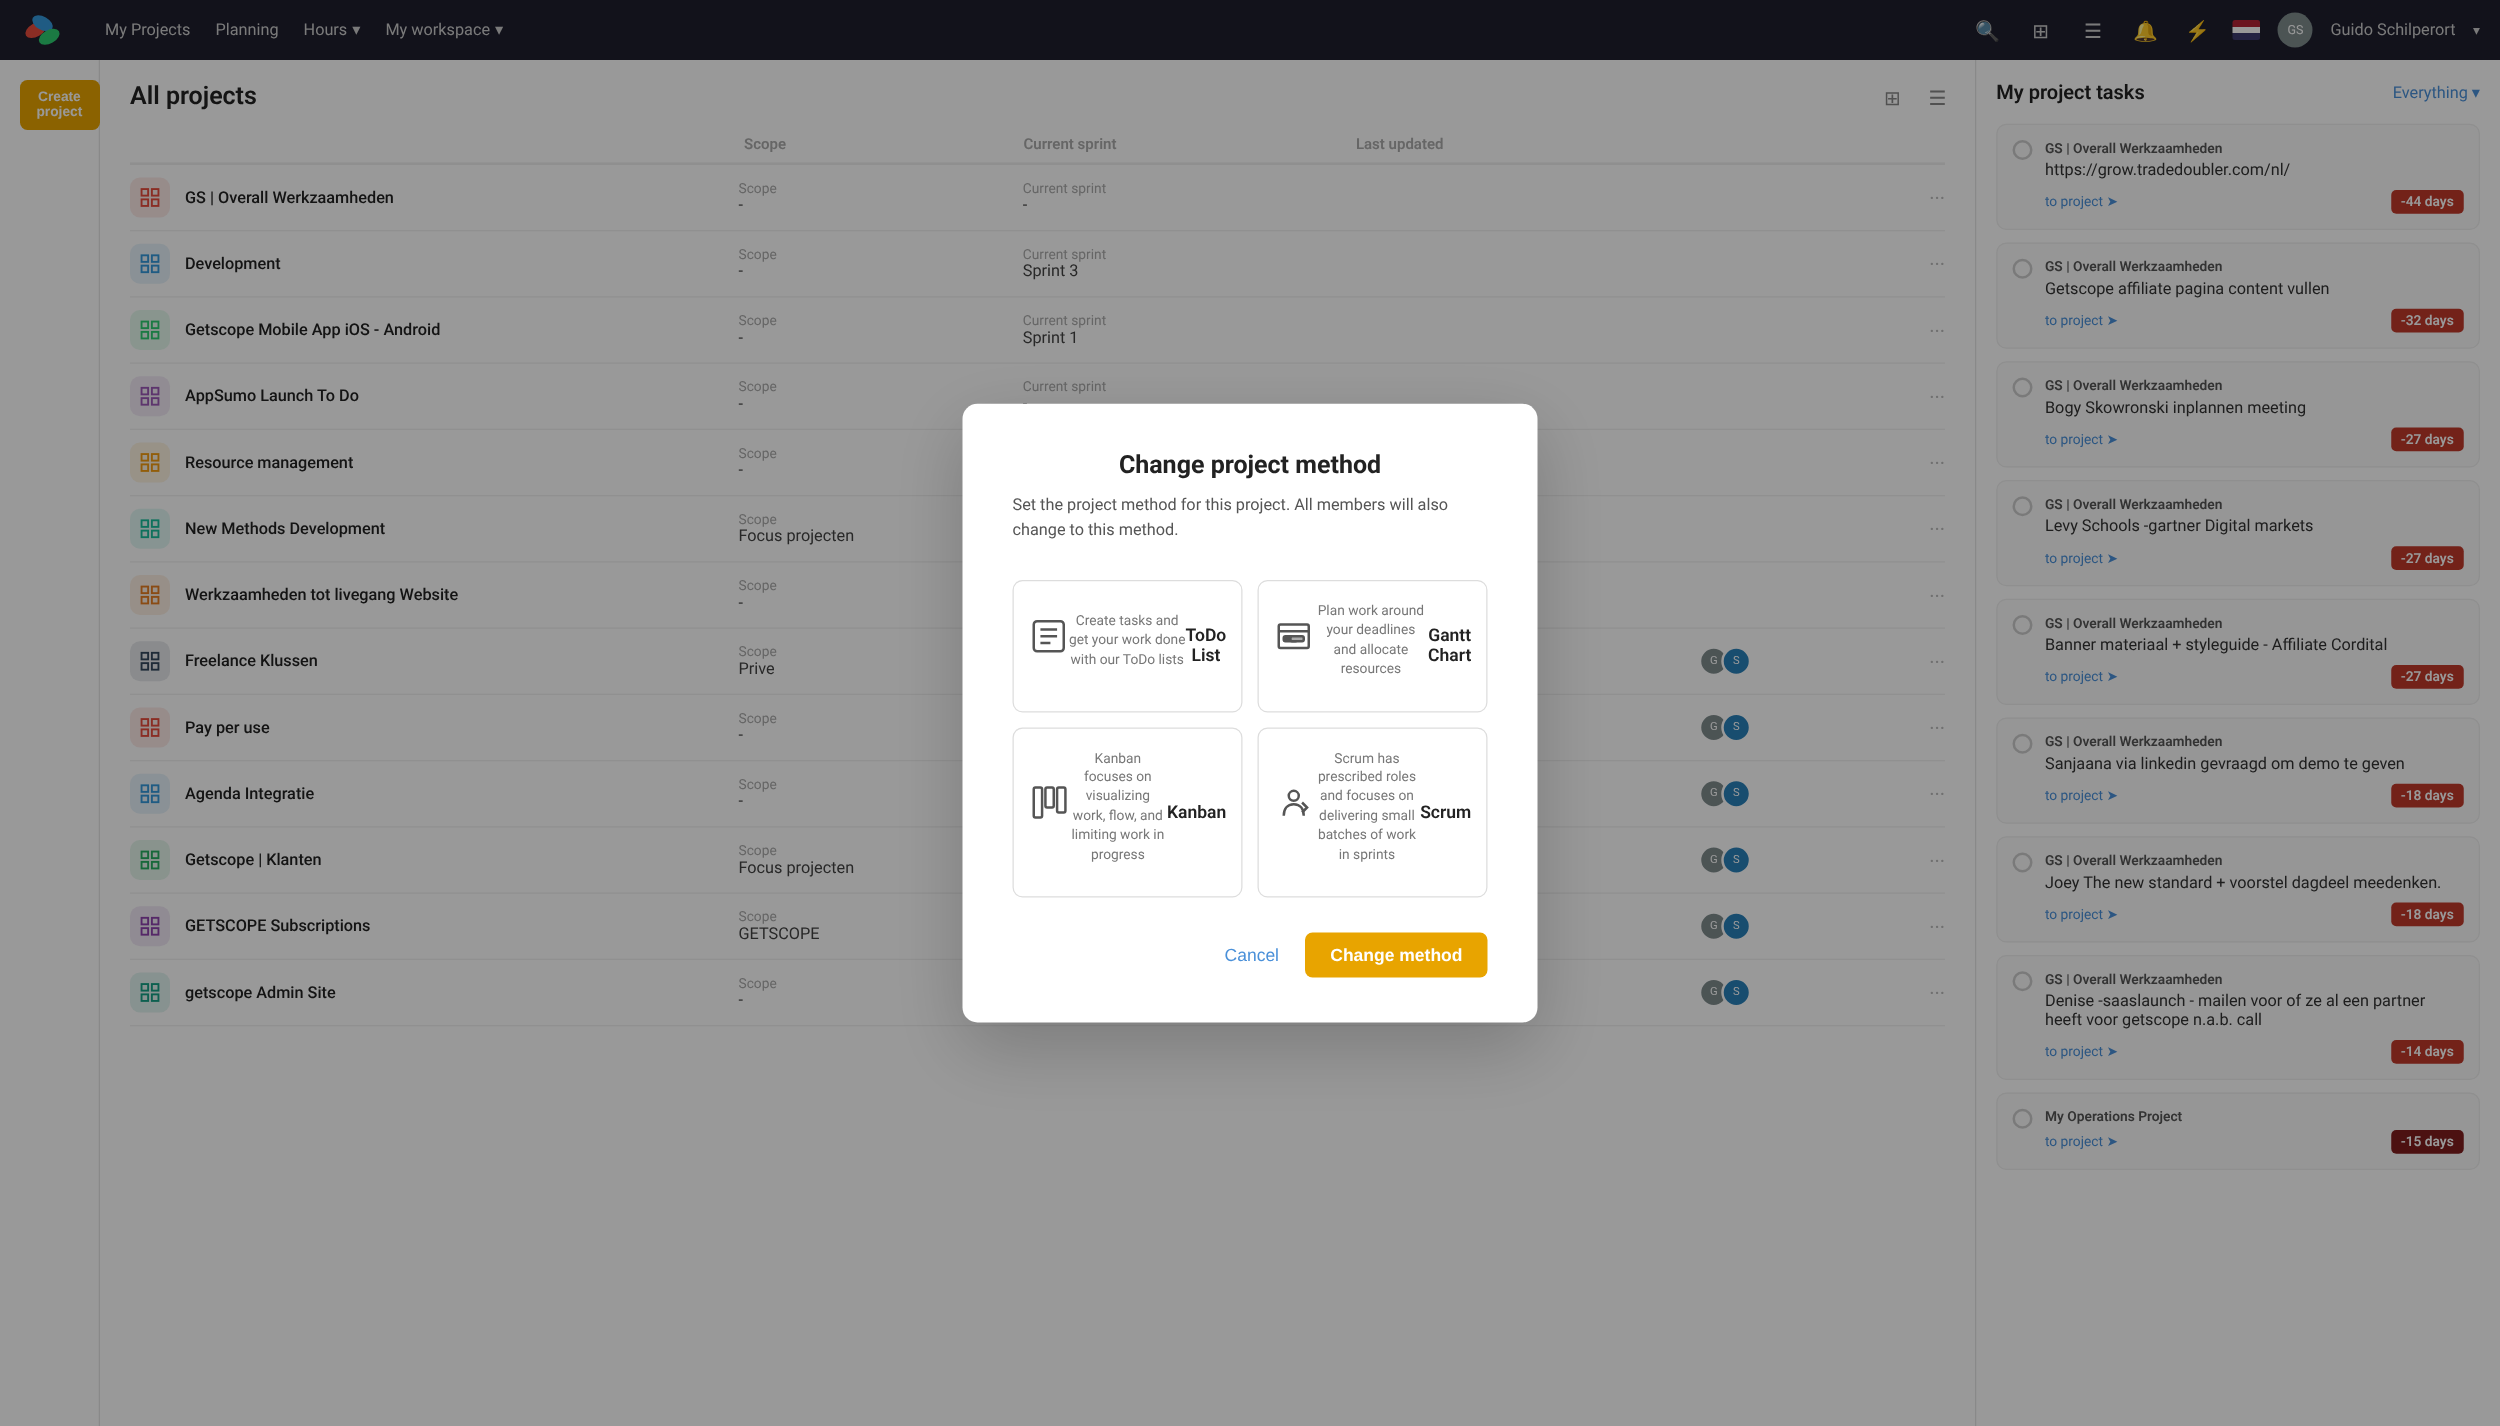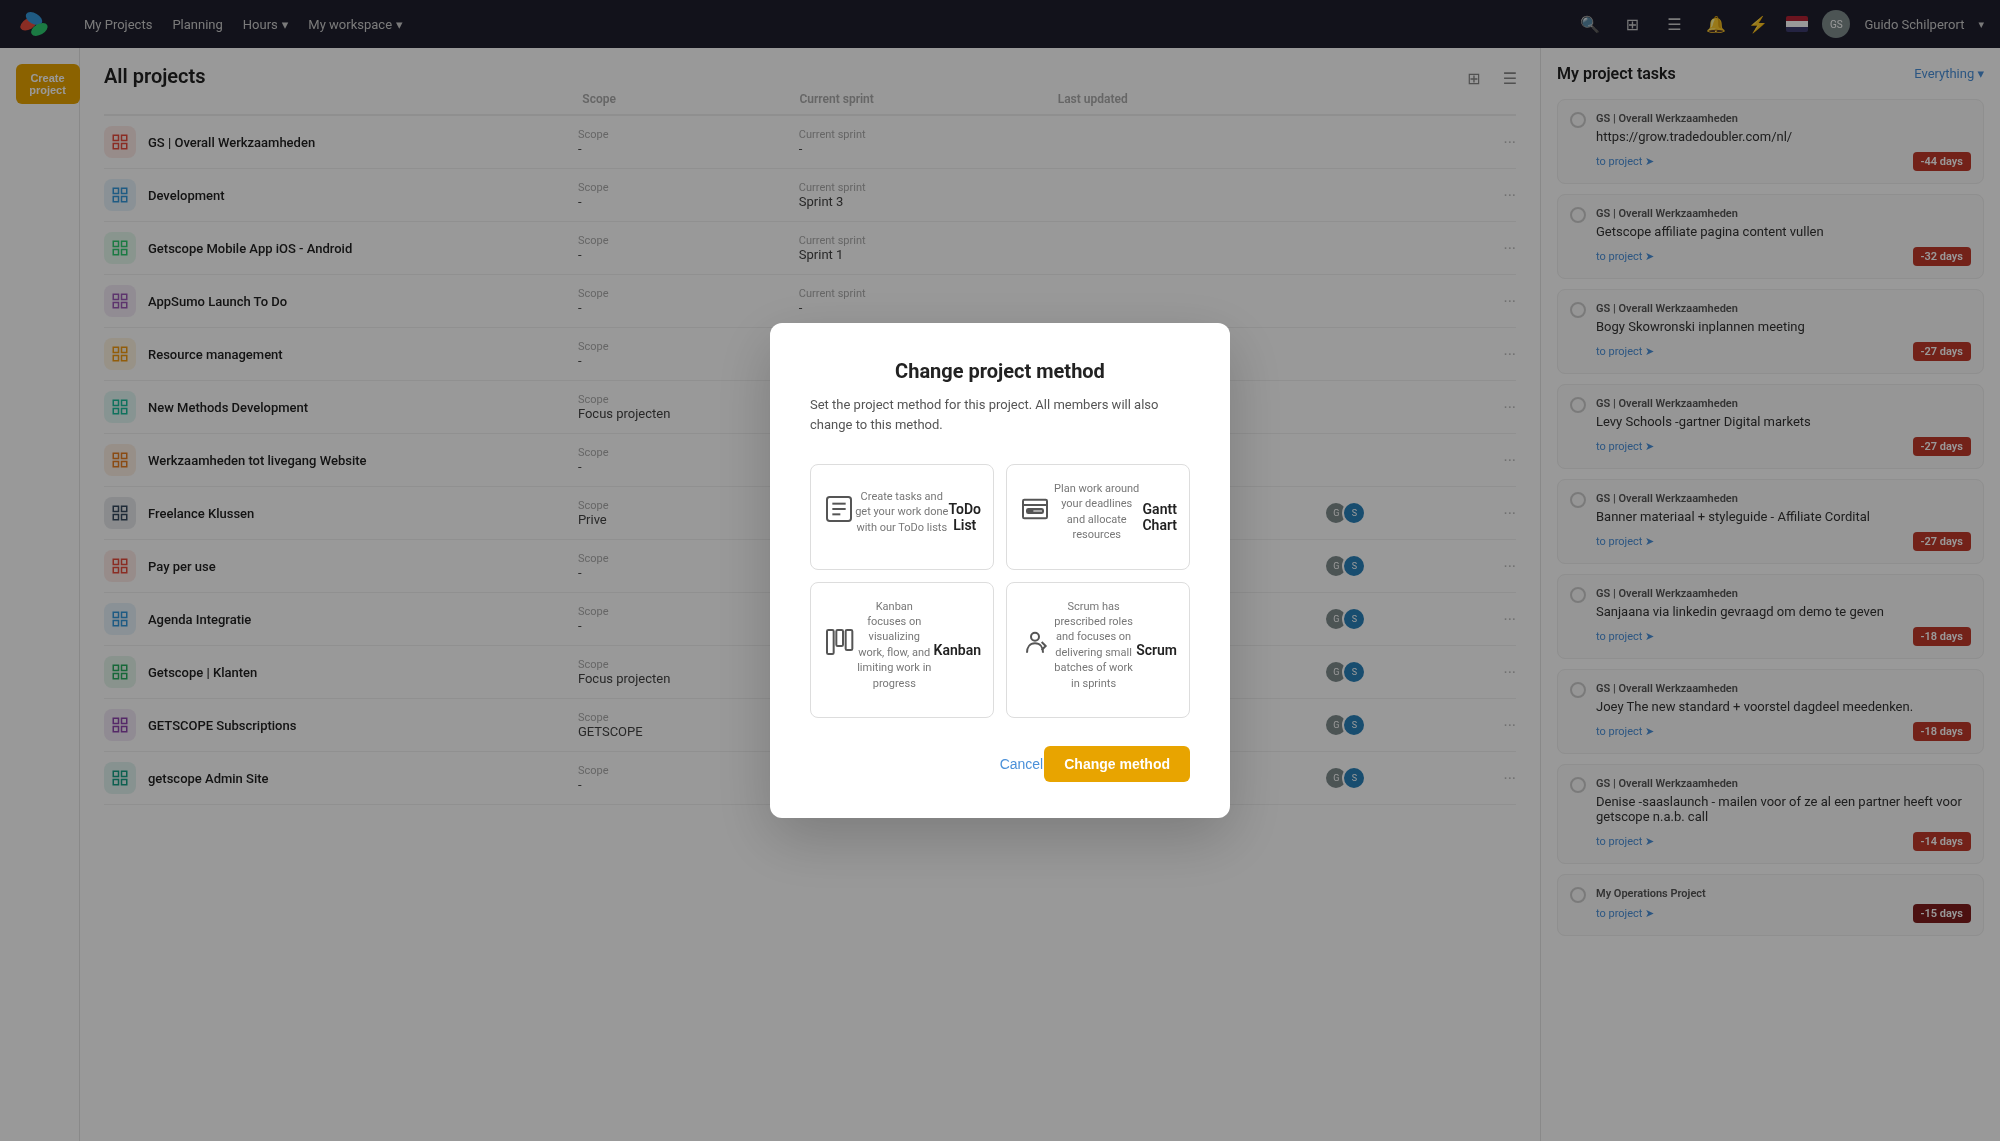--- a/index.html
+++ b/index.html
@@ -117,20 +117,21 @@
       flex: 1;
       background: #fff;
       overflow-y: auto;
       padding: 16px 24px;
       position: relative;
     }
     .panel-header {
       display: flex;
       align-items: flex-end;
       justify-content: space-between;
+      margin-bottom: 16px;
     }
     .panel-title {
       font-size: 20px;
       font-weight: 600;
       color: #222;
     }
     .view-icons {
       display: flex;
       gap: 8px;
       position: absolute;
@@ -180,21 +181,21 @@
       color: #444;
     }
     .row-menu {
       color: #bbb;
       cursor: pointer;
       font-size: 16px;
     }
 
     
     .right-panel {
-      width: 460px;
+      width: 420px;
       background: #fff;
       border-left: 1px solid #e5e5e5;
       overflow-y: auto;
       padding: 16px;
     }
     .right-panel-header {
       display: flex;
       align-items: center;
       justify-content: space-between;
       margin-bottom: 16px;
@@ -320,21 +321,21 @@
       line-height: 1.4;
     }
     .method-name {
       font-size: 14px;
       font-weight: 600;
       color: #222;
     }
     .modal-actions {
       display: flex;
       justify-content: flex-end;
-      gap: 1px;
+      gap: 21px;
       align-items: center;
     }
     .btn-cancel {
       background: none;
       border: none;
       color: #4a90d9;
       font-size: 14px;
       cursor: pointer;
       font-weight: 500;
     }

